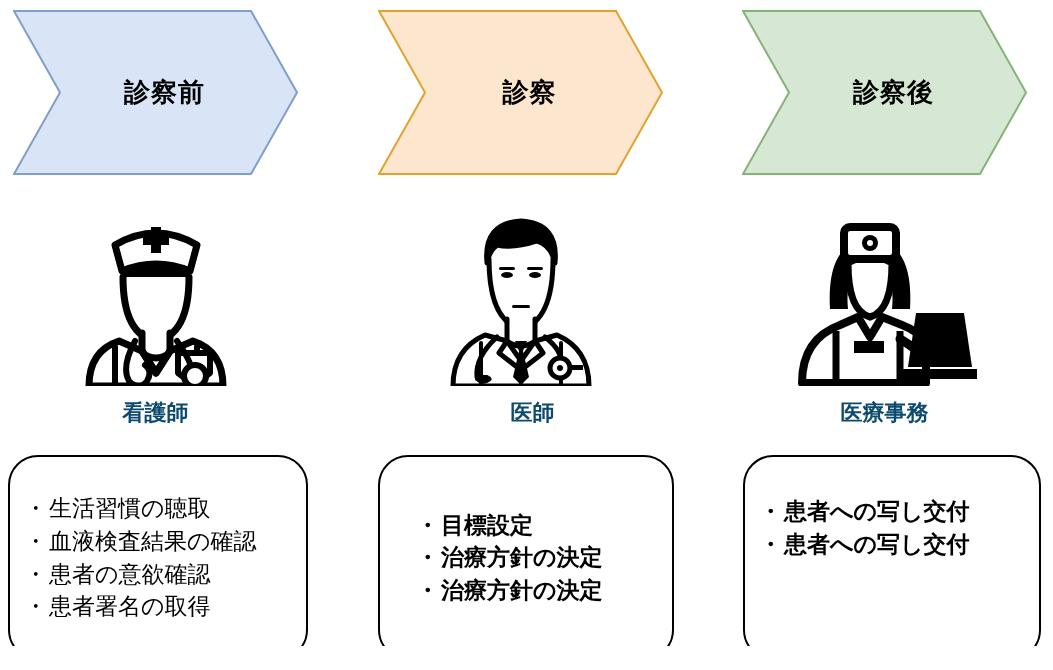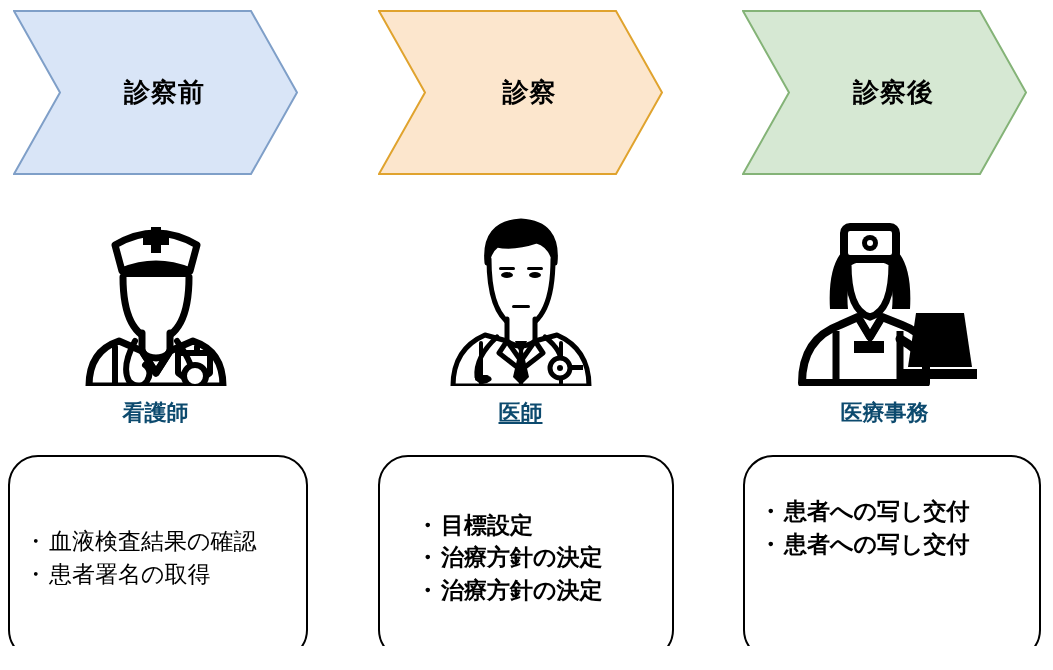--- a/index.html
+++ b/index.html
@@ -227,28 +227,34 @@
       <path d="M108 128 Q126 138 134 150" fill="none" stroke="#000000" stroke-width="9" stroke-linecap="round"></path>
 
       <path d="M124 102 L172 102 L180 156 L116 156 Z" fill="#000000"></path>
 
       <path d="M108 158 L185 158 L185 168 L108 168 Z" fill="#000000"></path>
     </svg>
   </div>
 
   <div class="role-label" style="left:13px; width:285px;">看護師</div>
 
-  <div class="role-label" style="left:378px; width:285px;text-decoration:underline;">医師</div>
+  <div class="role-label" style="left:390px; width:285px;">医師</div>
 
   <div class="role-label" style="left:742px; width:285px;">医療事務</div>
 
   <div class="task-box" style="left:8px; width:300px;">
     <ul class="task-list">
       <li class="task-item">
+        <span class="task-bullet">・</span><span>生活習慣の聴取</span>
+      </li>
+      <li class="task-item">
         <span class="task-bullet">・</span><span>血液検査結果の確認</span>
+      </li>
+      <li class="task-item">
+        <span class="task-bullet">・</span><span>患者の意欲確認</span>
       </li>
       <li class="task-item">
         <span class="task-bullet">・</span><span>患者署名の取得</span>
       </li>
     </ul>
   </div>
 
   <div class="task-box" style="left:378px; width:296px; padding-left:36px;font-weight:bold;">
     <ul class="task-list">
       <li class="task-item">

